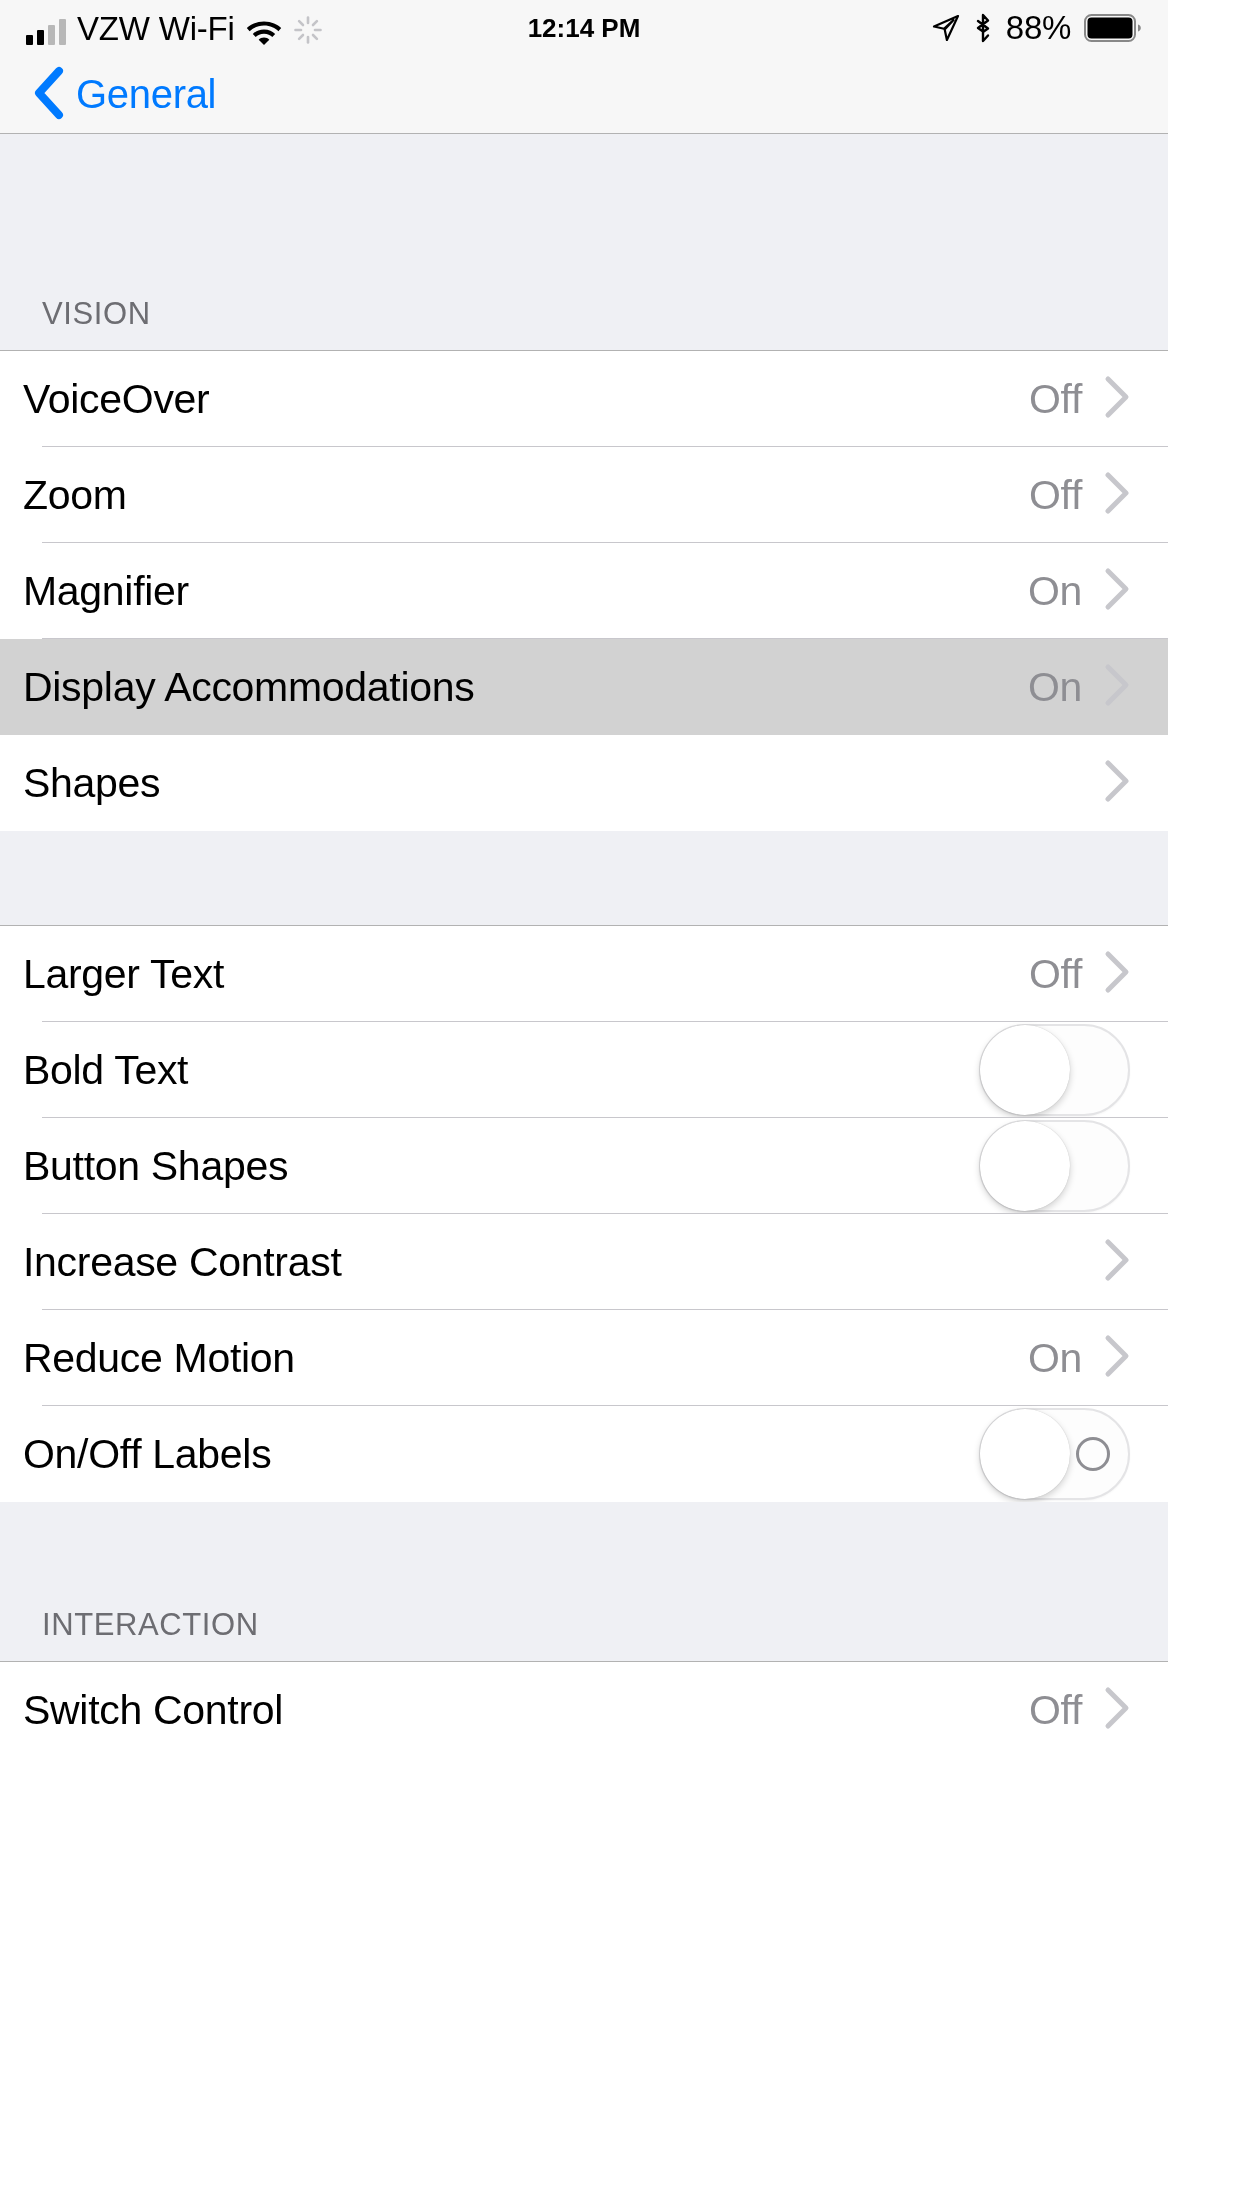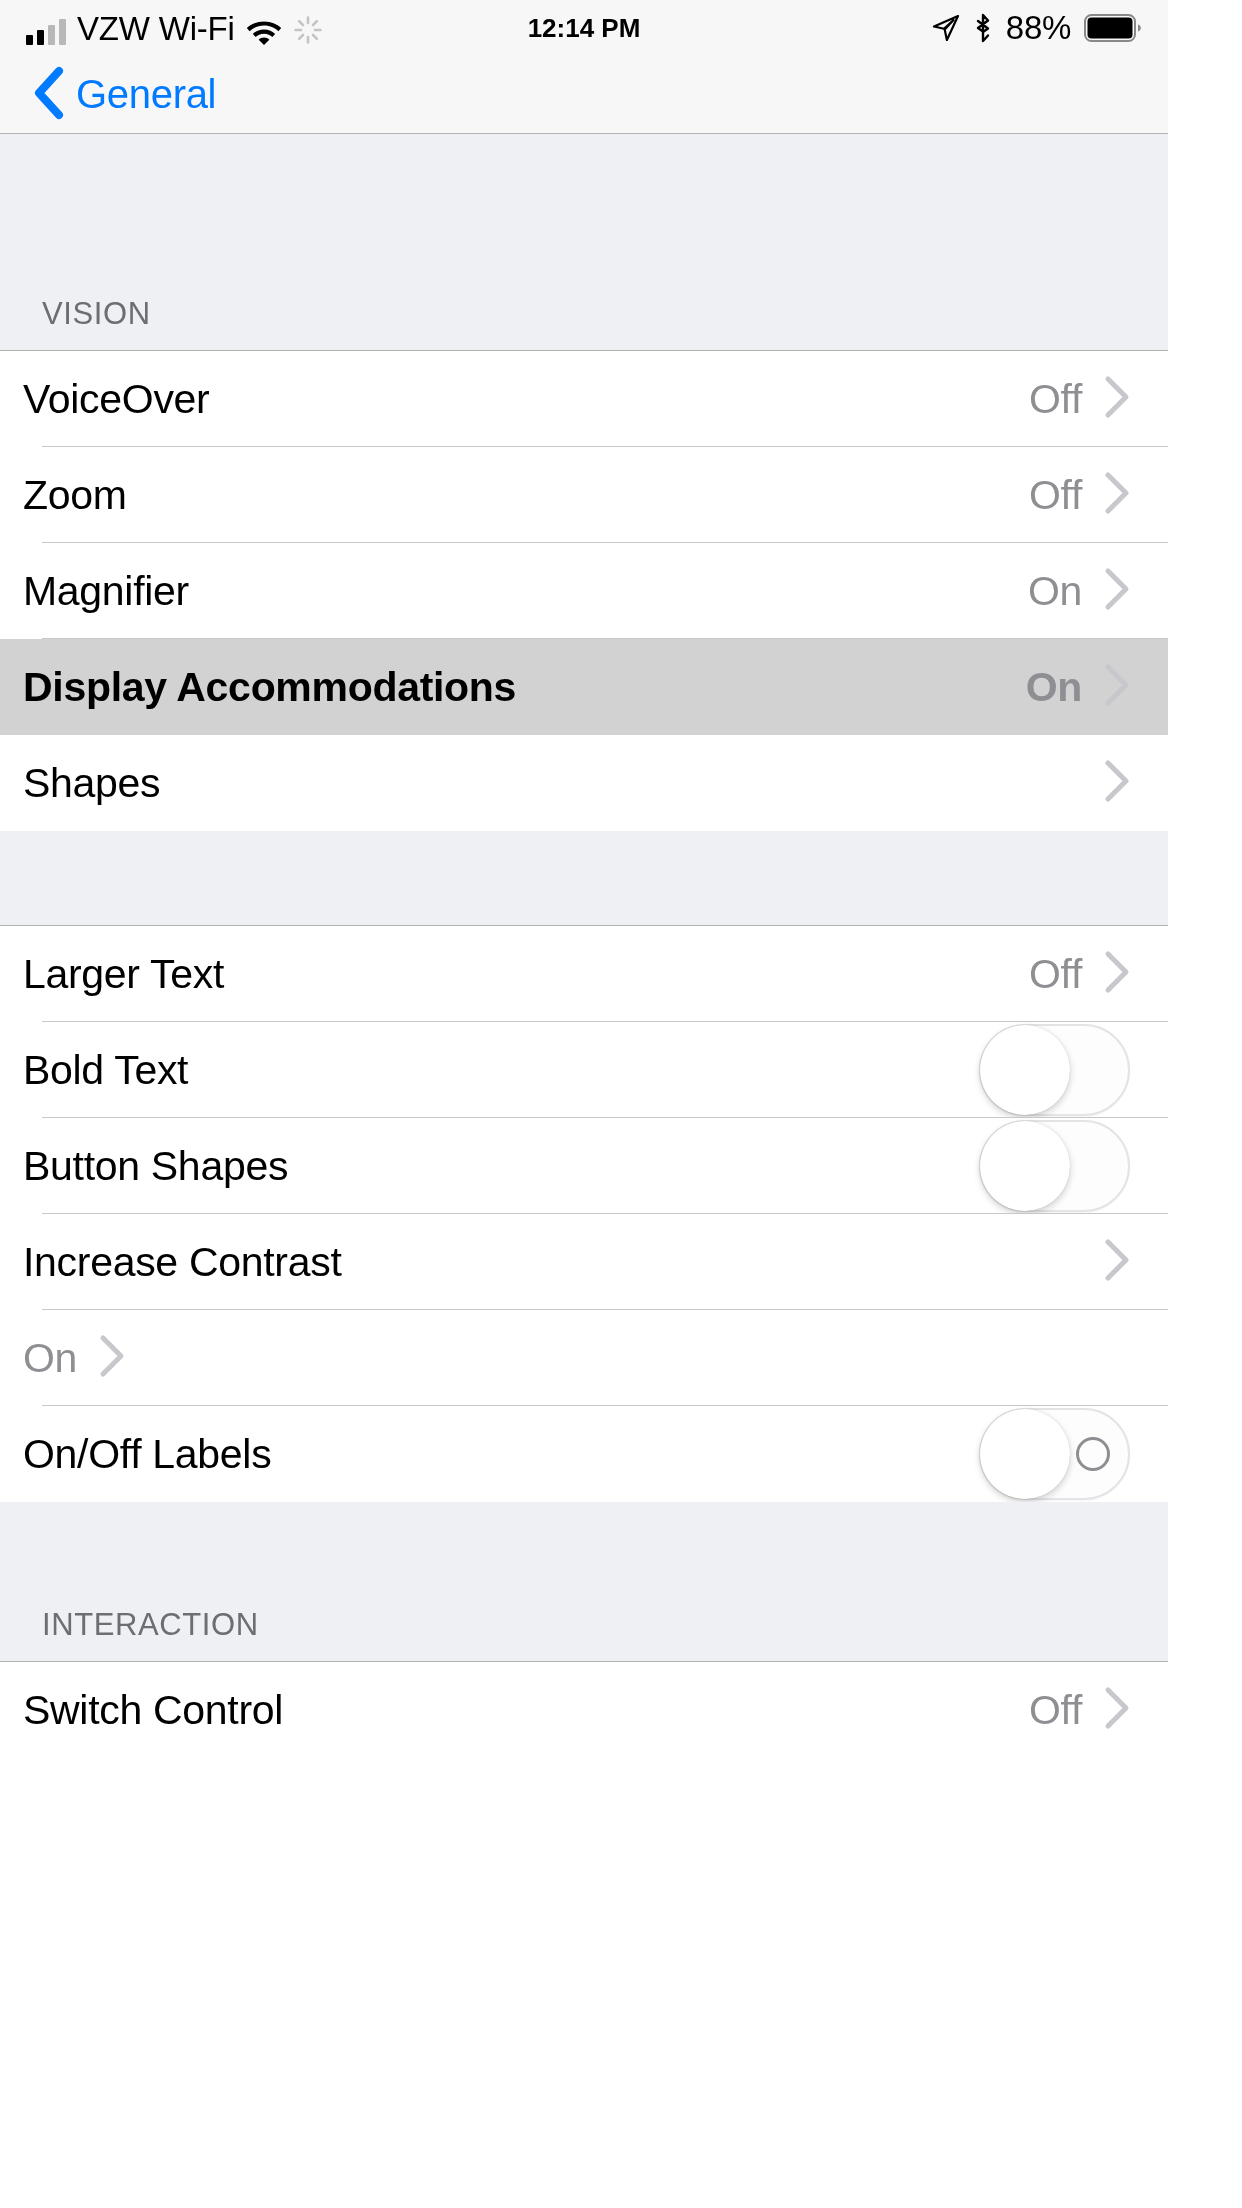--- a/index.html
+++ b/index.html
@@ -78,21 +78,21 @@
   }
 
   .row {
     position:relative;
     height:96px;
     background:#ffffff;
     display:flex; align-items:center;
     padding-left:23px; padding-right:38px;
     cursor:pointer;
   }
-  .row.highlighted { background:#d2d2d2;font-weight:bold; }
+  .row.highlighted { background:#d2d2d2; }
   .row .sep {
     position:absolute; left:42px; right:0; bottom:0;
     height:1px; background:#c8c7cc;
   }
 
   .row-label {
     font-size:41px; color:#000; letter-spacing:-0.3px;
     flex:1; white-space:nowrap;
   }
   .row-right { display:flex; align-items:center; gap:22px; }
@@ -283,20 +283,21 @@
       <div class="row">
         <div class="row-label">Increase Contrast</div>
         <div class="row-right">
           <span class="chev"><svg width="26" height="44" viewBox="0 0 26 44">
               <path d="M4 4l18 18L4 40" fill="none" stroke="#c7c7cc" stroke-width="5" stroke-linecap="round" stroke-linejoin="round"></path>
             </svg></span>
         </div>
         <div class="sep"></div>
       </div>
       <div class="row">
+        <div class="row-label">Reduce Motion</div>
         <div class="row-right">
           <span class="row-value">On</span>
           <span class="chev"><svg width="26" height="44" viewBox="0 0 26 44">
               <path d="M4 4l18 18L4 40" fill="none" stroke="#c7c7cc" stroke-width="5" stroke-linecap="round" stroke-linejoin="round"></path>
             </svg></span>
         </div>
         <div class="sep"></div>
       </div>
       <div class="row nosep">
         <div class="row-label">On/Off Labels</div>

